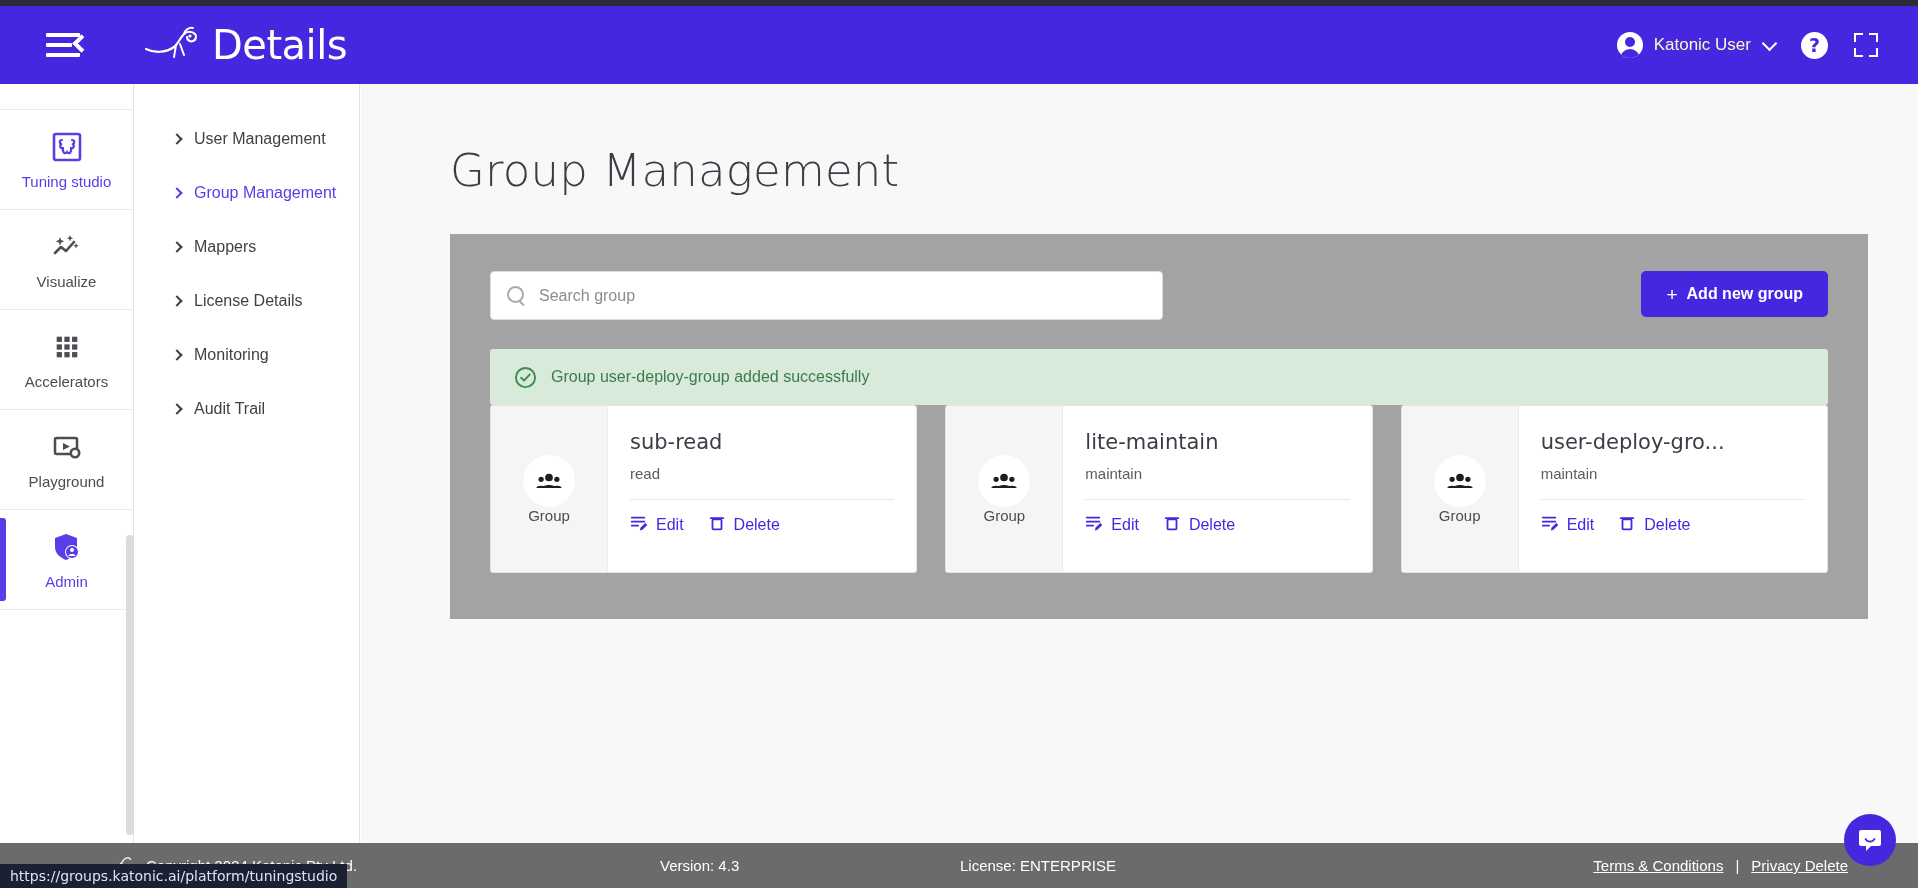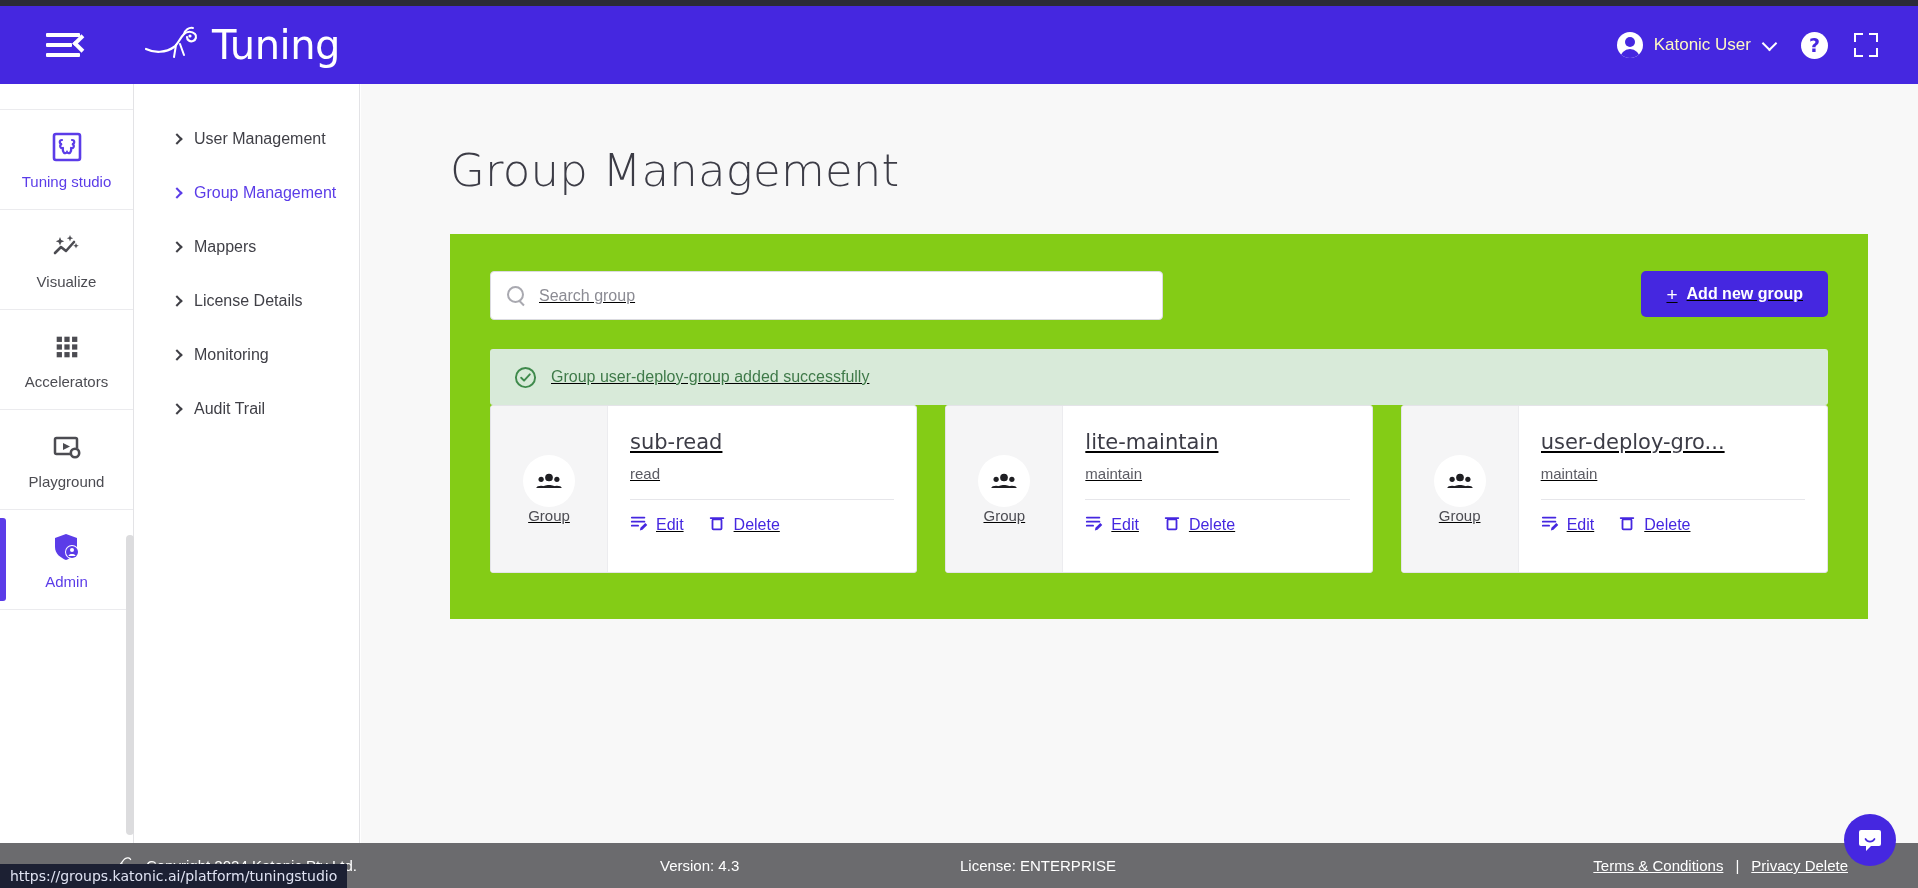--- a/index.html
+++ b/index.html
@@ -126,21 +126,21 @@
   .main {
     position: absolute; top: 84px; left: 361px; right: 0; height: 759px;
     background: #f8f8f8; overflow: hidden;
   }
   .page-title {
     font-size: 45px; font-weight: 300; color: #3c3c46;
     margin: 60px 0 0 89px; letter-spacing: 0.2px;
     font-family: "DejaVu Sans", sans-serif;
   }
   .panel {
-    background: #84cc16; margin: 37px 50px 0 89px; padding: 37px 40px 46px 40px; text-decoration: underline;
+    background: #a3a3a3; margin: 37px 50px 0 89px; padding: 37px 40px 46px 40px;
   }
   .panel-top { display: flex; align-items: flex-start; gap: 20px; }
   .search-box {
     flex: none; width: 673px; height: 49px; border: 1px solid #dbdbe0;
     border-radius: 4px; display: flex; align-items: center; padding: 0 16px; gap: 13px;
     background: #fff;
   }
   .search-icon { width: 19px; height: 19px; position: relative; flex: none; }
   .search-icon::before {
     content: ""; position: absolute; top: 0; left: 0;
@@ -243,21 +243,21 @@
   <div class="brand">
     <span class="kangaroo">
       <svg viewBox="0 0 64 44" width="64" height="44">
         <path d="M6 26 C14 30 26 30 34 24 C38 21 40 15 44 11 C47 8 52 8 55 11
                  C57 13 56 17 53 18 C50 19 47 17 47 14" fill="none" stroke="#fff" stroke-width="2.2" stroke-linecap="round"></path>
         <path d="M44 11 C45 7 49 4 53 5" fill="none" stroke="#fff" stroke-width="2" stroke-linecap="round"></path>
         <path d="M36 22 L34 34 M40 21 L44 32" fill="none" stroke="#fff" stroke-width="2" stroke-linecap="round"></path>
         <circle cx="50" cy="13" r="1.6" fill="#fff"></circle>
       </svg>
     </span>
-    <span class="wordmark">Tuning</span>
+    <span class="wordmark">Details</span>
   </div>
   <div class="header-right">
     <div class="user-chip">
       <span class="avatar-circle"></span>
       <span class="user-name">Katonic User</span>
       <span class="chev-down"></span>
     </div>
     <div class="help-icon">?</div>
     <div class="fullscreen-icon">
       <i class="tl"></i>

